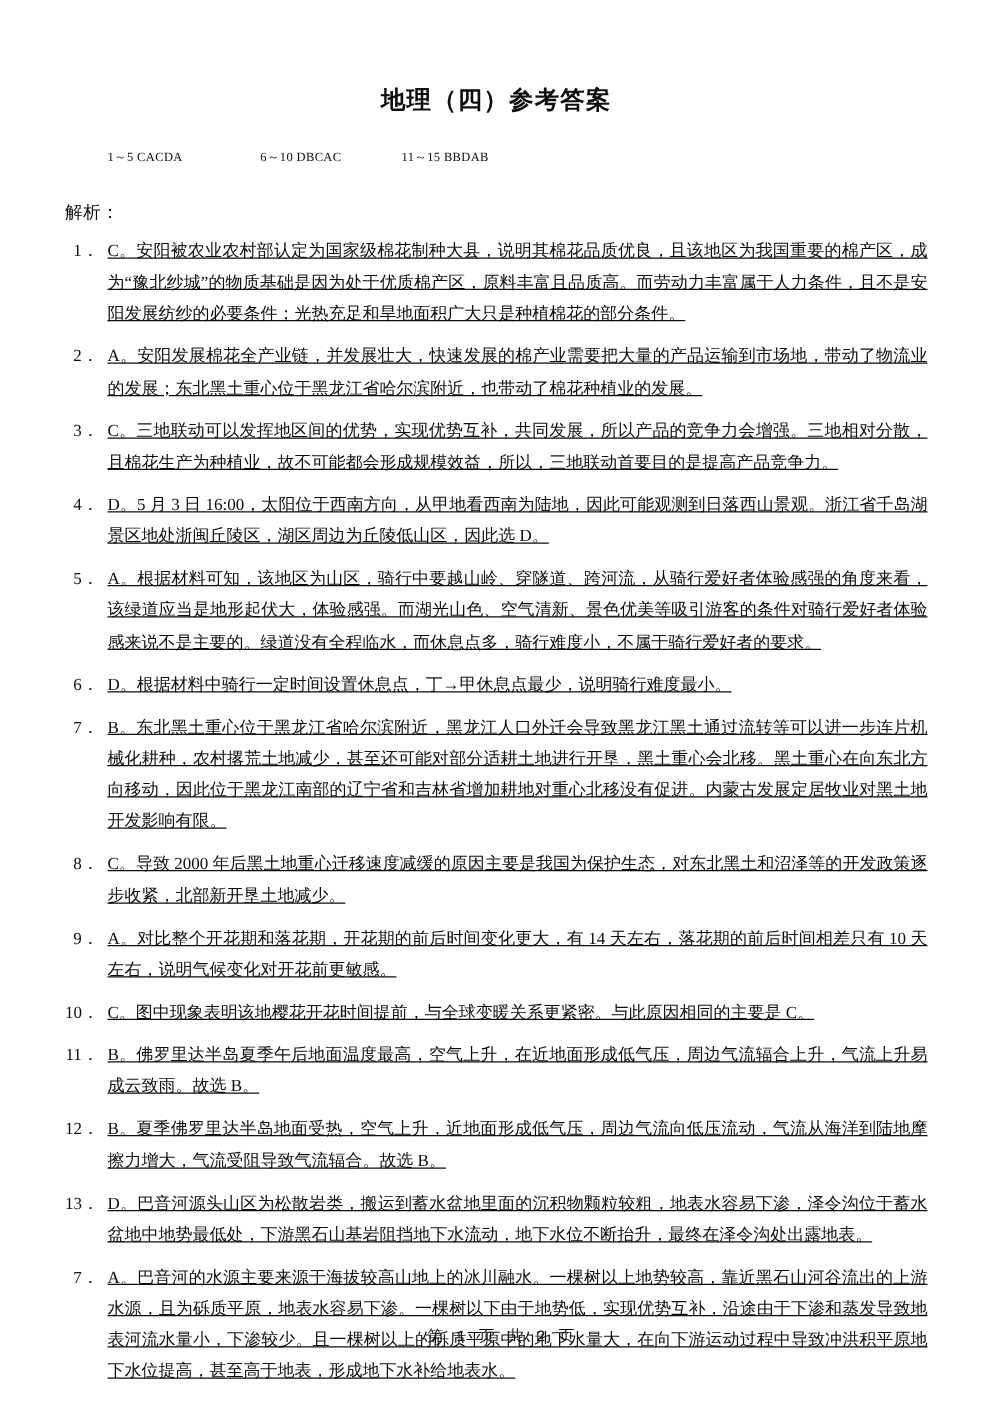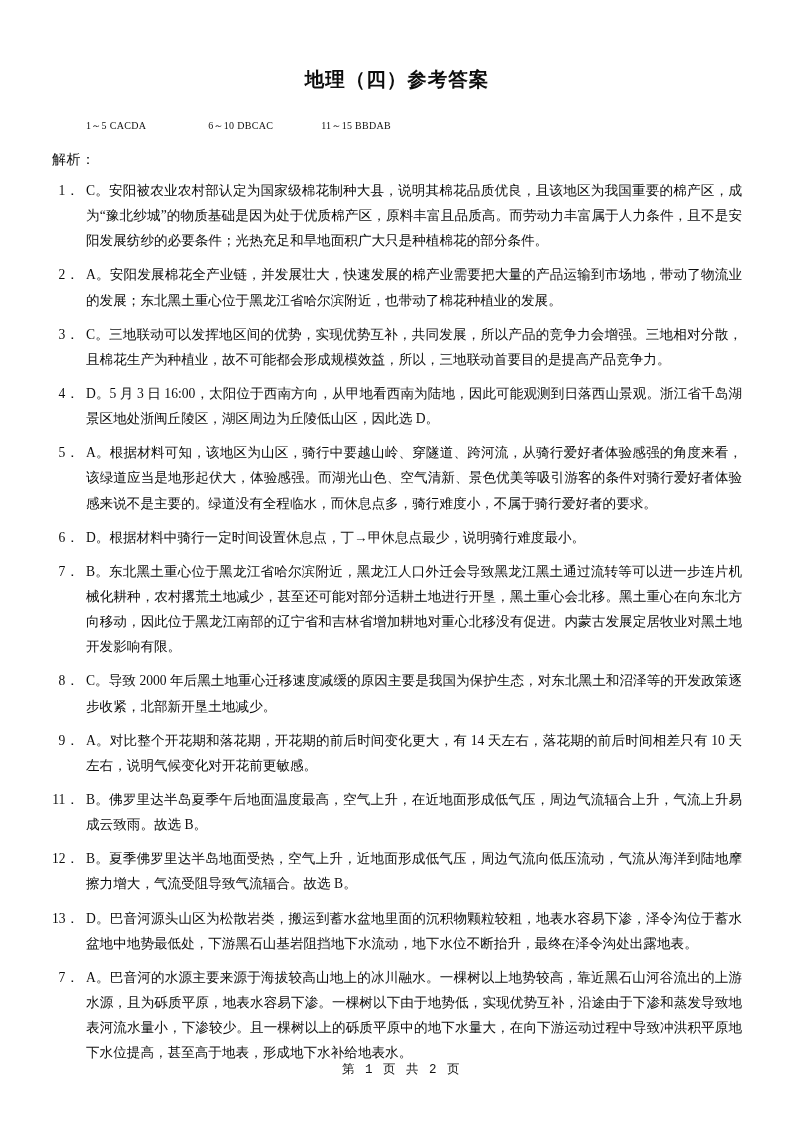--- a/index.html
+++ b/index.html
@@ -39,21 +39,21 @@
     margin-left: 34px;
     font-size: 10px;
     letter-spacing: 0.3px;
   }
   .answers-line span.grp {
     display: inline-block;
   }
   .gap1 { width: 62px; display: inline-block; }
   .gap2 { width: 48px; display: inline-block; }
   .analysis-label {
-    margin-top: 18px;
+    margin-top: 28px;
     margin-left: 0px;
     font-size: 14px;
     letter-spacing: 0.5px;
   }
   .item {
     display: flex;
     margin-top: 9px;
     font-size: 13.6px;
     line-height: 1.85;
   }
@@ -63,20 +63,21 @@
     text-align: right;
     padding-right: 7px;
     box-sizing: border-box;
     white-space: nowrap;
   }
   .item .body {
     flex: 1 1 auto;
     text-align: justify;
     text-justify: inter-ideograph;
     text-align-last: left;
+    text-decoration: underline;
   }
   .footer {
     position: absolute;
     left: 0;
     right: 0;
     bottom: 44px;
     text-align: center;
     font-size: 12.5px;
     letter-spacing: 1.5px;
     color: #111;
@@ -135,20 +136,24 @@
     <div class="item">
       <div class="num">8．</div>
       <div class="body">C。导致 2000 年后黑土地重心迁移速度减缓的原因主要是我国为保护生态，对东北黑土和沼泽等的开发政策逐步收紧，北部新开垦土地减少。</div>
     </div>
 
     <div class="item">
       <div class="num">9．</div>
       <div class="body">A。对比整个开花期和落花期，开花期的前后时间变化更大，有 14 天左右，落花期的前后时间相差只有 10 天左右，说明气候变化对开花前更敏感。</div>
     </div>
 
+    <div class="item">
+      <div class="num">10．</div>
+      <div class="body">C。图中现象表明该地樱花开花时间提前，与全球变暖关系更紧密。与此原因相同的主要是 C。</div>
+    </div>
 
     <div class="item">
       <div class="num">11．</div>
       <div class="body">B。佛罗里达半岛夏季午后地面温度最高，空气上升，在近地面形成低气压，周边气流辐合上升，气流上升易成云致雨。故选 B。</div>
     </div>
 
     <div class="item">
       <div class="num">12．</div>
       <div class="body">B。夏季佛罗里达半岛地面受热，空气上升，近地面形成低气压，周边气流向低压流动，气流从海洋到陆地摩擦力增大，气流受阻导致气流辐合。故选 B。</div>
     </div>

